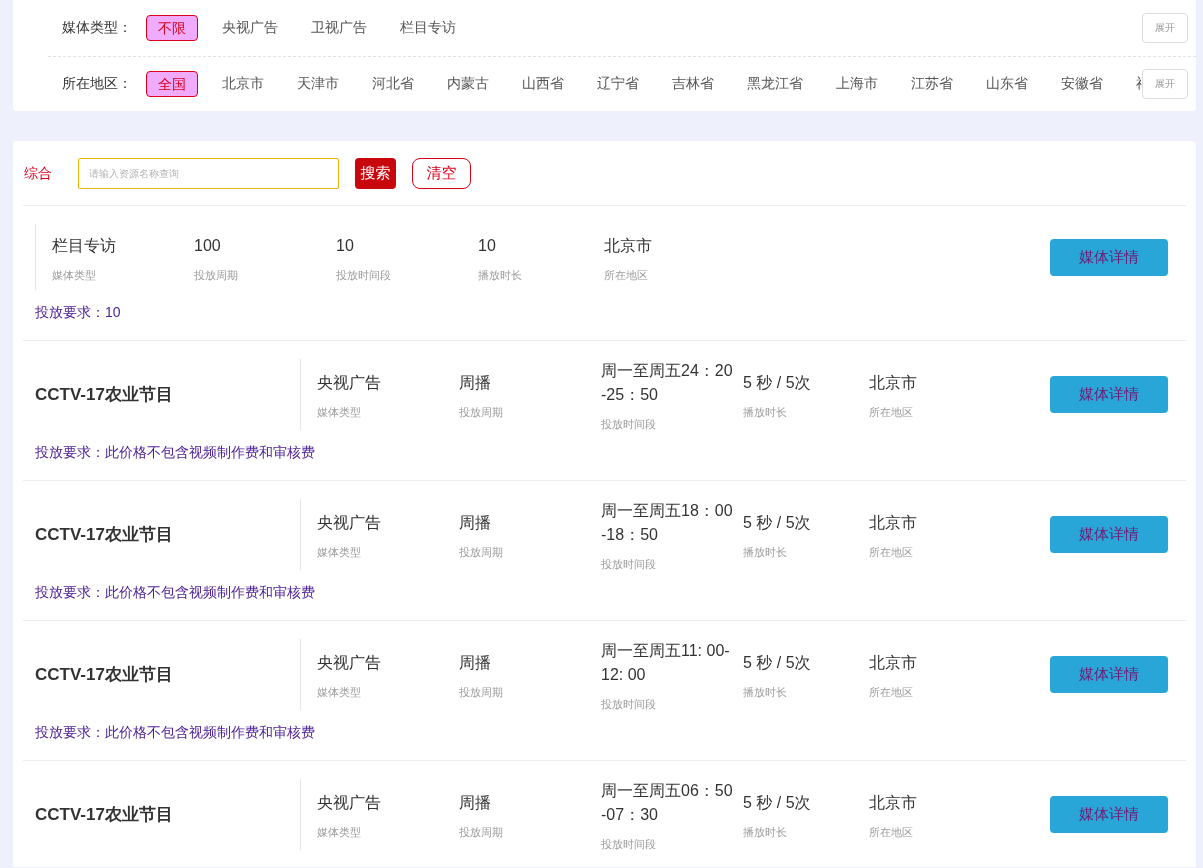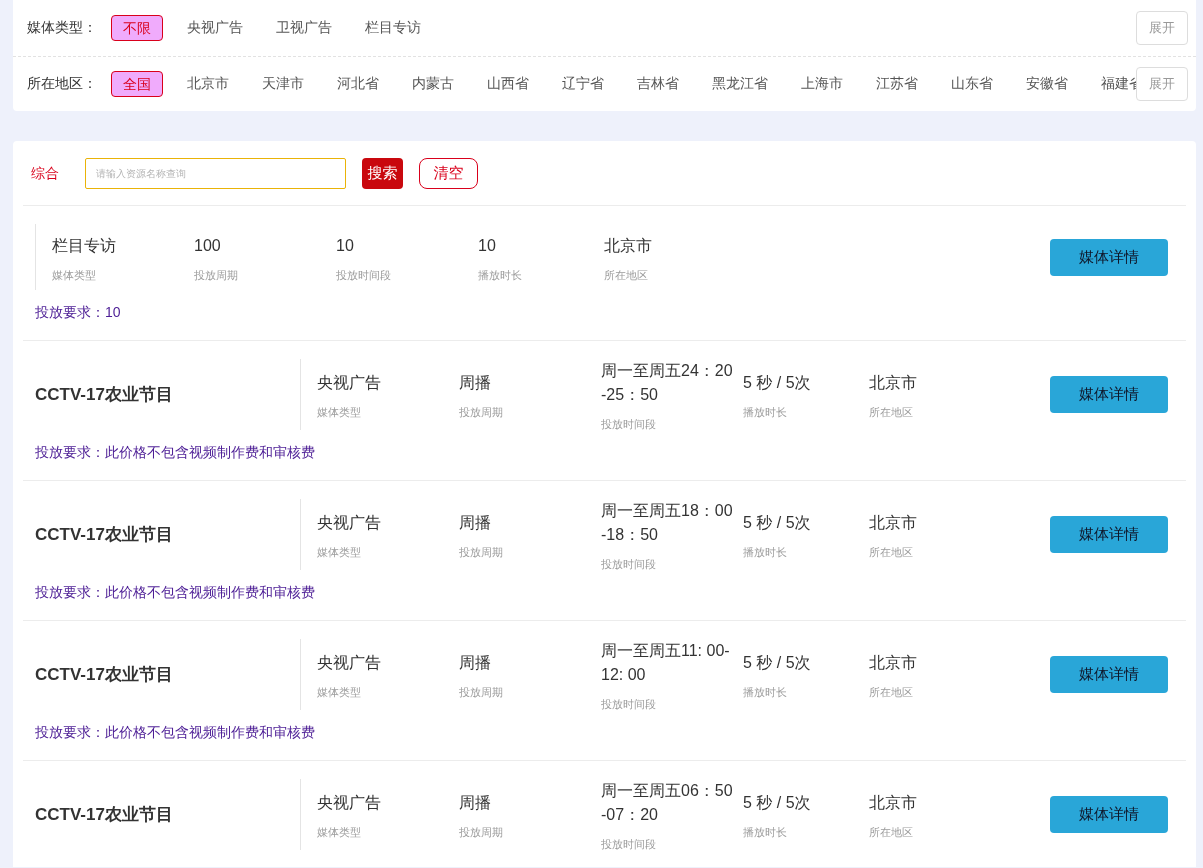--- a/index.html
+++ b/index.html
@@ -5,42 +5,42 @@
   * { box-sizing: border-box; margin: 0; padding: 0; }
   html, body { width: 1203px; height: 868px; overflow: hidden; }
   body {
     background: var(--page-background, #eef1fb);
     font-family: "Liberation Sans", "DejaVu Sans", sans-serif;
     color: #333;
   }
   .card { background: #fff; margin-left: 13px; width: 1183px; }
 
   
-  .filter-card { border-radius: 0 0 4px 4px; }
+  .filter-card { border-radius: 0 0 4px 4px; padding-left: 35px; }
   .filter-row { display: flex; align-items: center; height: 56px; padding: 0 8px 0 14px; }
   .filter-row.second { border-top: 1px dashed #e2e2e2; height: 55px; }
   .filter-label { font-size: 14px; color: #333; margin-right: 14px; white-space: nowrap; }
   .chip {
     display: inline-block; border: 1px solid var(--accent-red, #d9001b);
     color: var(--accent-red, #d9001b); font-size: 14px; line-height: 1;
     padding: 5px 11px; border-radius: 4px; margin-right: 24px; cursor: pointer;
     background: #f0abfc;
   }
   .options { display: flex; align-items: center; flex: 1; overflow: hidden; }
   .opt { font-size: 14px; color: #555; margin-right: 33px; white-space: nowrap; cursor: pointer; }
   .expand-btn {
     margin-left: auto; background: #fff; border: 1px solid #ddd; border-radius: 4px;
-    color: #999; font-size: 13px; padding: 7px 12px; cursor: pointer; white-space: nowrap;
+    color: #999; font-size: 10px; padding: 7px 12px; cursor: pointer; white-space: nowrap;
     font-family: inherit;
   }
 
   
   .content-card { margin-top: 30px; border-radius: 4px 4px 0 0; height: 726px; overflow: hidden; }
 
-  .search-row { display: flex; align-items: center; padding: 17px 0 16px 18px; }
+  .search-row { display: flex; align-items: center; padding: 17px 0 16px 11px; }
   .sort-label { color: var(--accent-red, #d9001b); font-size: 14px; margin-right: 26px; cursor: pointer; }
   .search-input {
     width: 261px; height: 31px; border: 1px solid #eab308; border-radius: 2px;
     padding: 0 10px; font-size: 10px; color: #333; outline: none; margin-right: 16px;
     font-family: inherit;
   }
   .search-input::placeholder { color: #b5b5b5; }
   .search-btn {
     width: 41px; height: 31px; background: var(--search-button-red, #c9080e); color: #fff;
     font-size: 15px; border: none; border-radius: 4px; cursor: pointer; font-family: inherit;
@@ -63,21 +63,21 @@
     border-left: 1px solid #e4e4e4; padding-left: 16px; min-height: 66px;
   }
   .col { display: flex; flex-direction: column; justify-content: center; }
   .c1 { width: 142px; } .c2 { width: 142px; } .c3 { width: 142px; padding-right: 8px; }
   .c4 { width: 126px; } .c5 { flex: 1; }
   .val { font-size: 16px; color: #333; line-height: 24px; margin-bottom: 12px; }
   .c3 .val { word-break: break-all; }
   .lab { font-size: 11px; color: #9c9c9c; line-height: 1; }
   .btn-wrap { display: flex; align-items: center; }
   .detail-btn {
-    width: 118px; height: 37px; background: var(--detail-button-blue, #29a6d8); color: #0f172a;
+    width: 118px; height: 37px; background: var(--detail-button-blue, #29a6d8); color: #701a75;
     font-size: 15px; border: none; border-radius: 4px; cursor: pointer; font-family: inherit;
   }
   .item-req { margin-top: 14px; font-size: 14px; color: #4c1d95; }
 </style>
 </head>
 <body>
 
 <div class="page">
 
   <div class="card filter-card">
@@ -254,21 +254,21 @@
       <div class="item-cols">
         <div class="col c1">
           <div class="val">央视广告</div>
           <div class="lab">媒体类型</div>
         </div>
         <div class="col c2">
           <div class="val">周播</div>
           <div class="lab">投放周期</div>
         </div>
         <div class="col c3">
-          <div class="val">周一至周五06：50-07：20</div>
+          <div class="val">周一至周五06：50-07：30</div>
           <div class="lab">投放时间段</div>
         </div>
         <div class="col c4">
           <div class="val">5 秒 / 5次</div>
           <div class="lab">播放时长</div>
         </div>
         <div class="col c5">
           <div class="val">北京市</div>
           <div class="lab">所在地区</div>
         </div>

